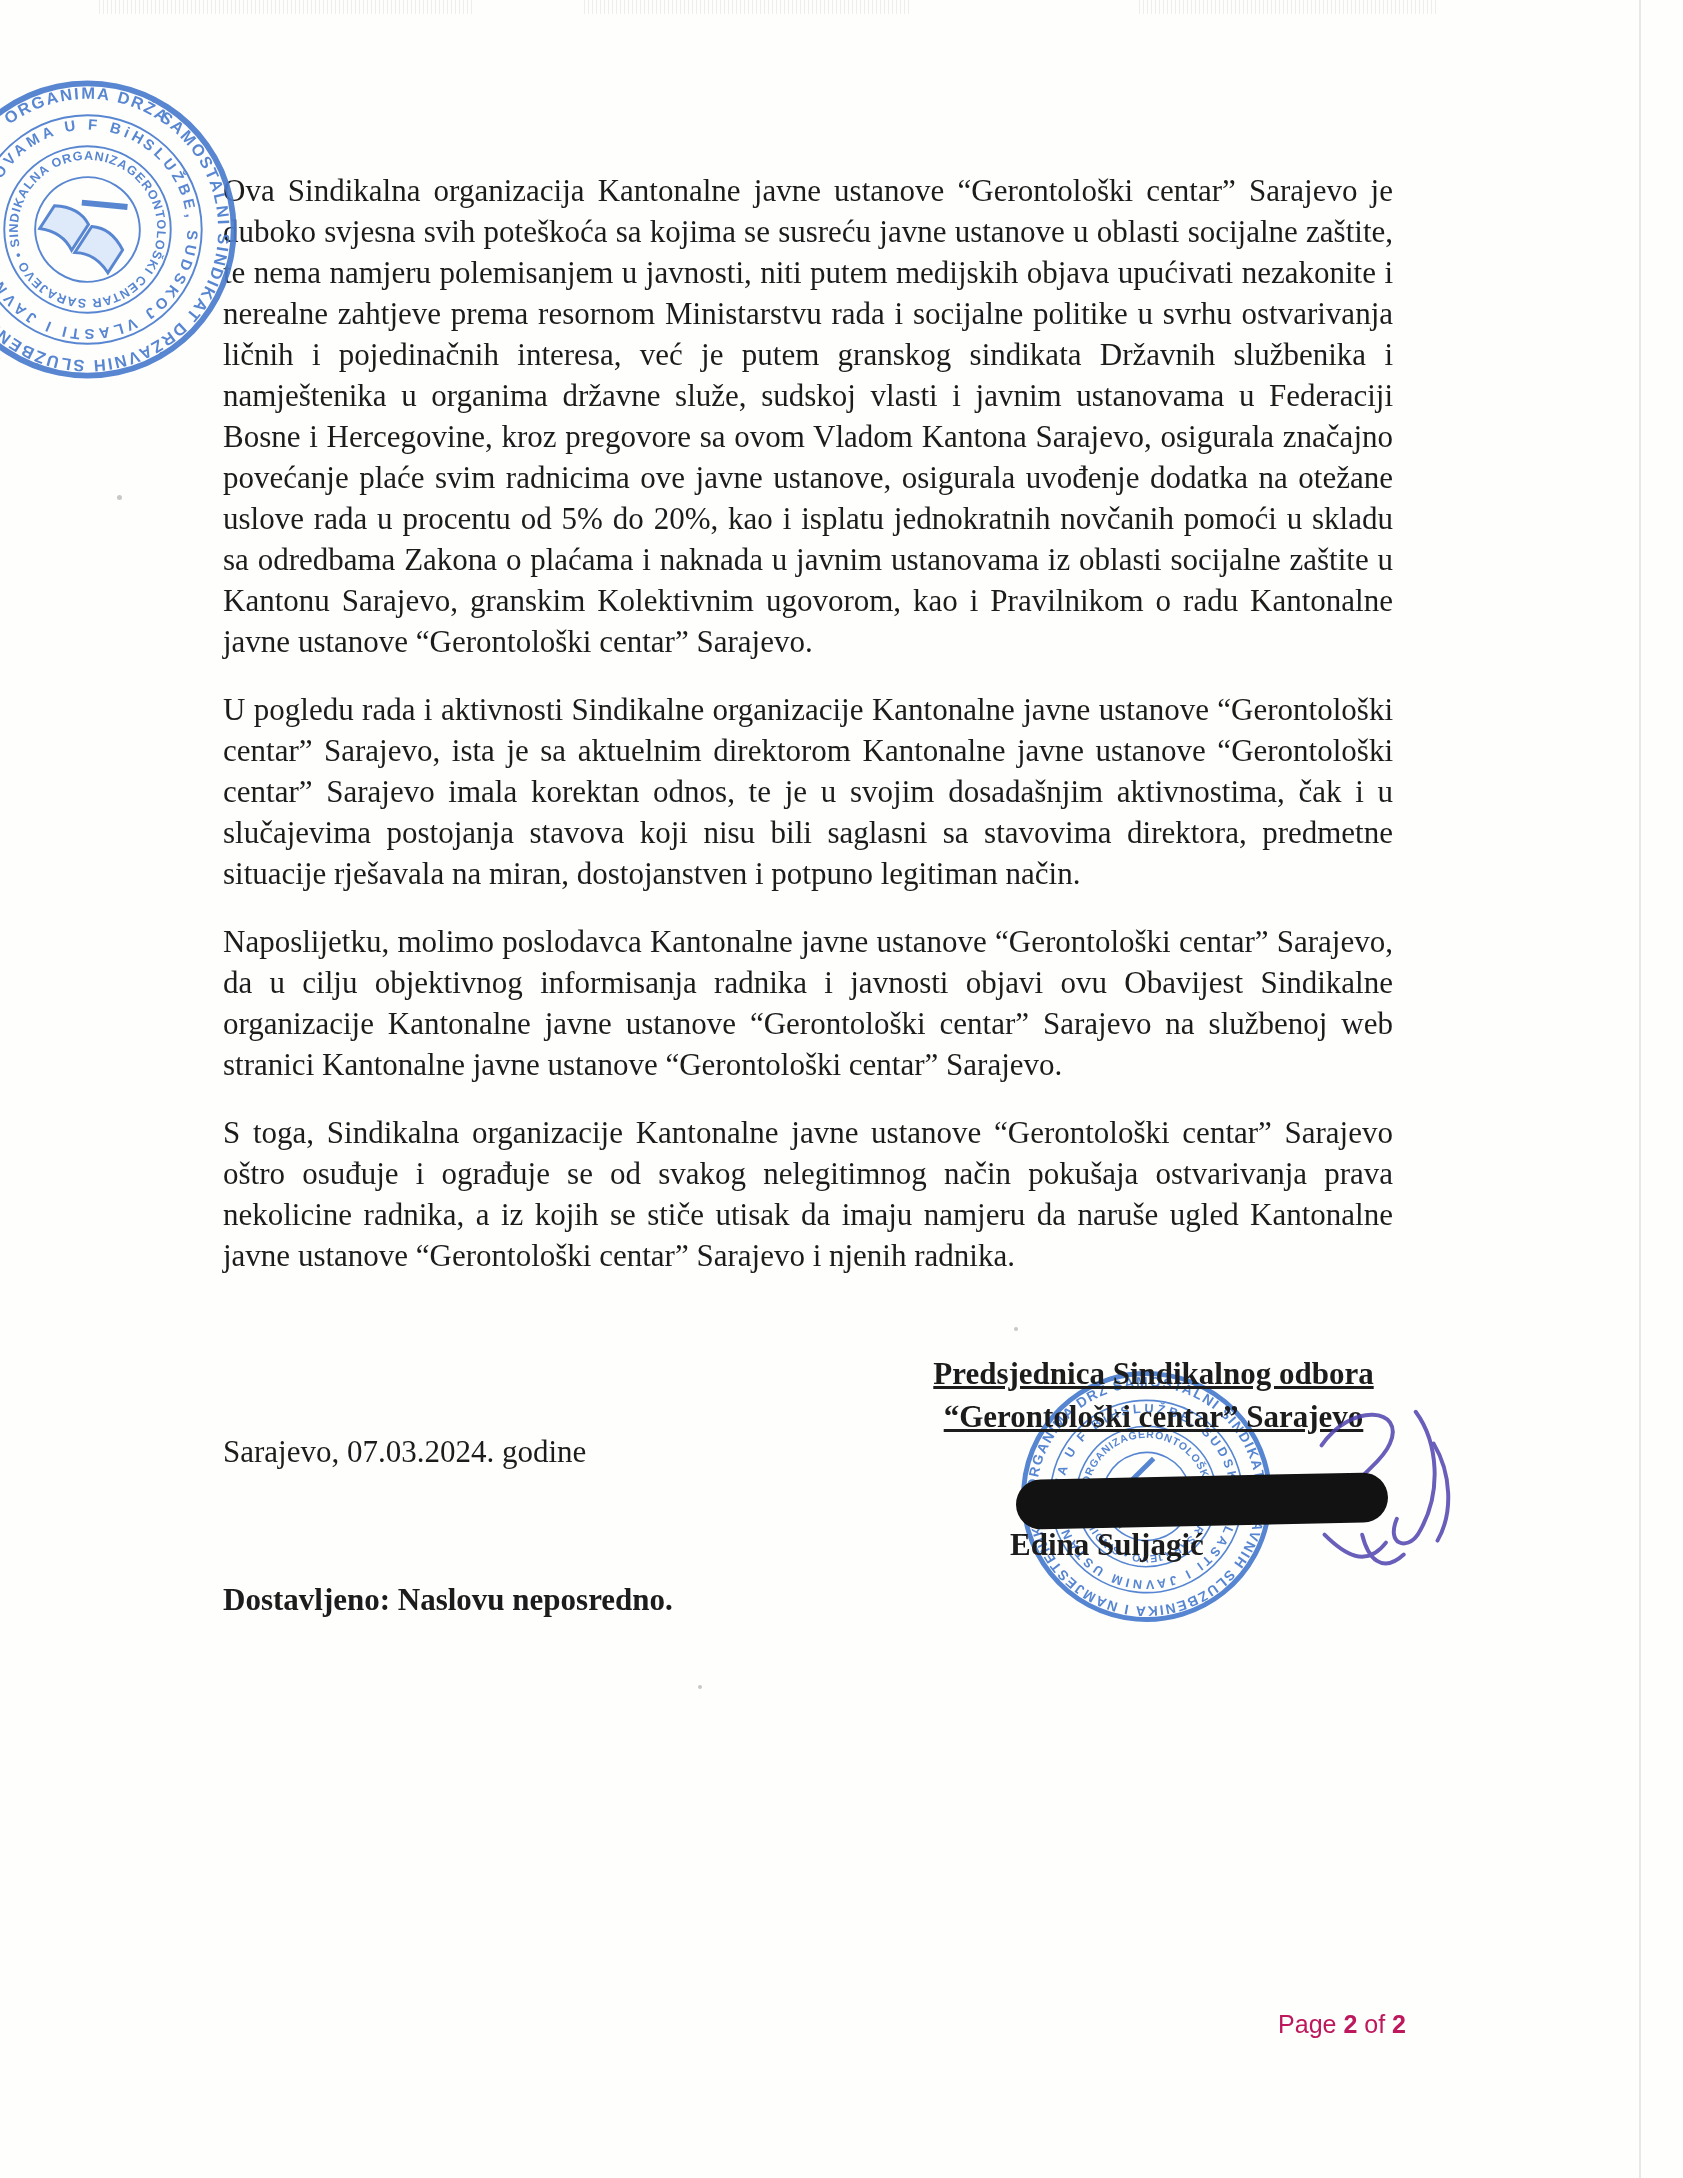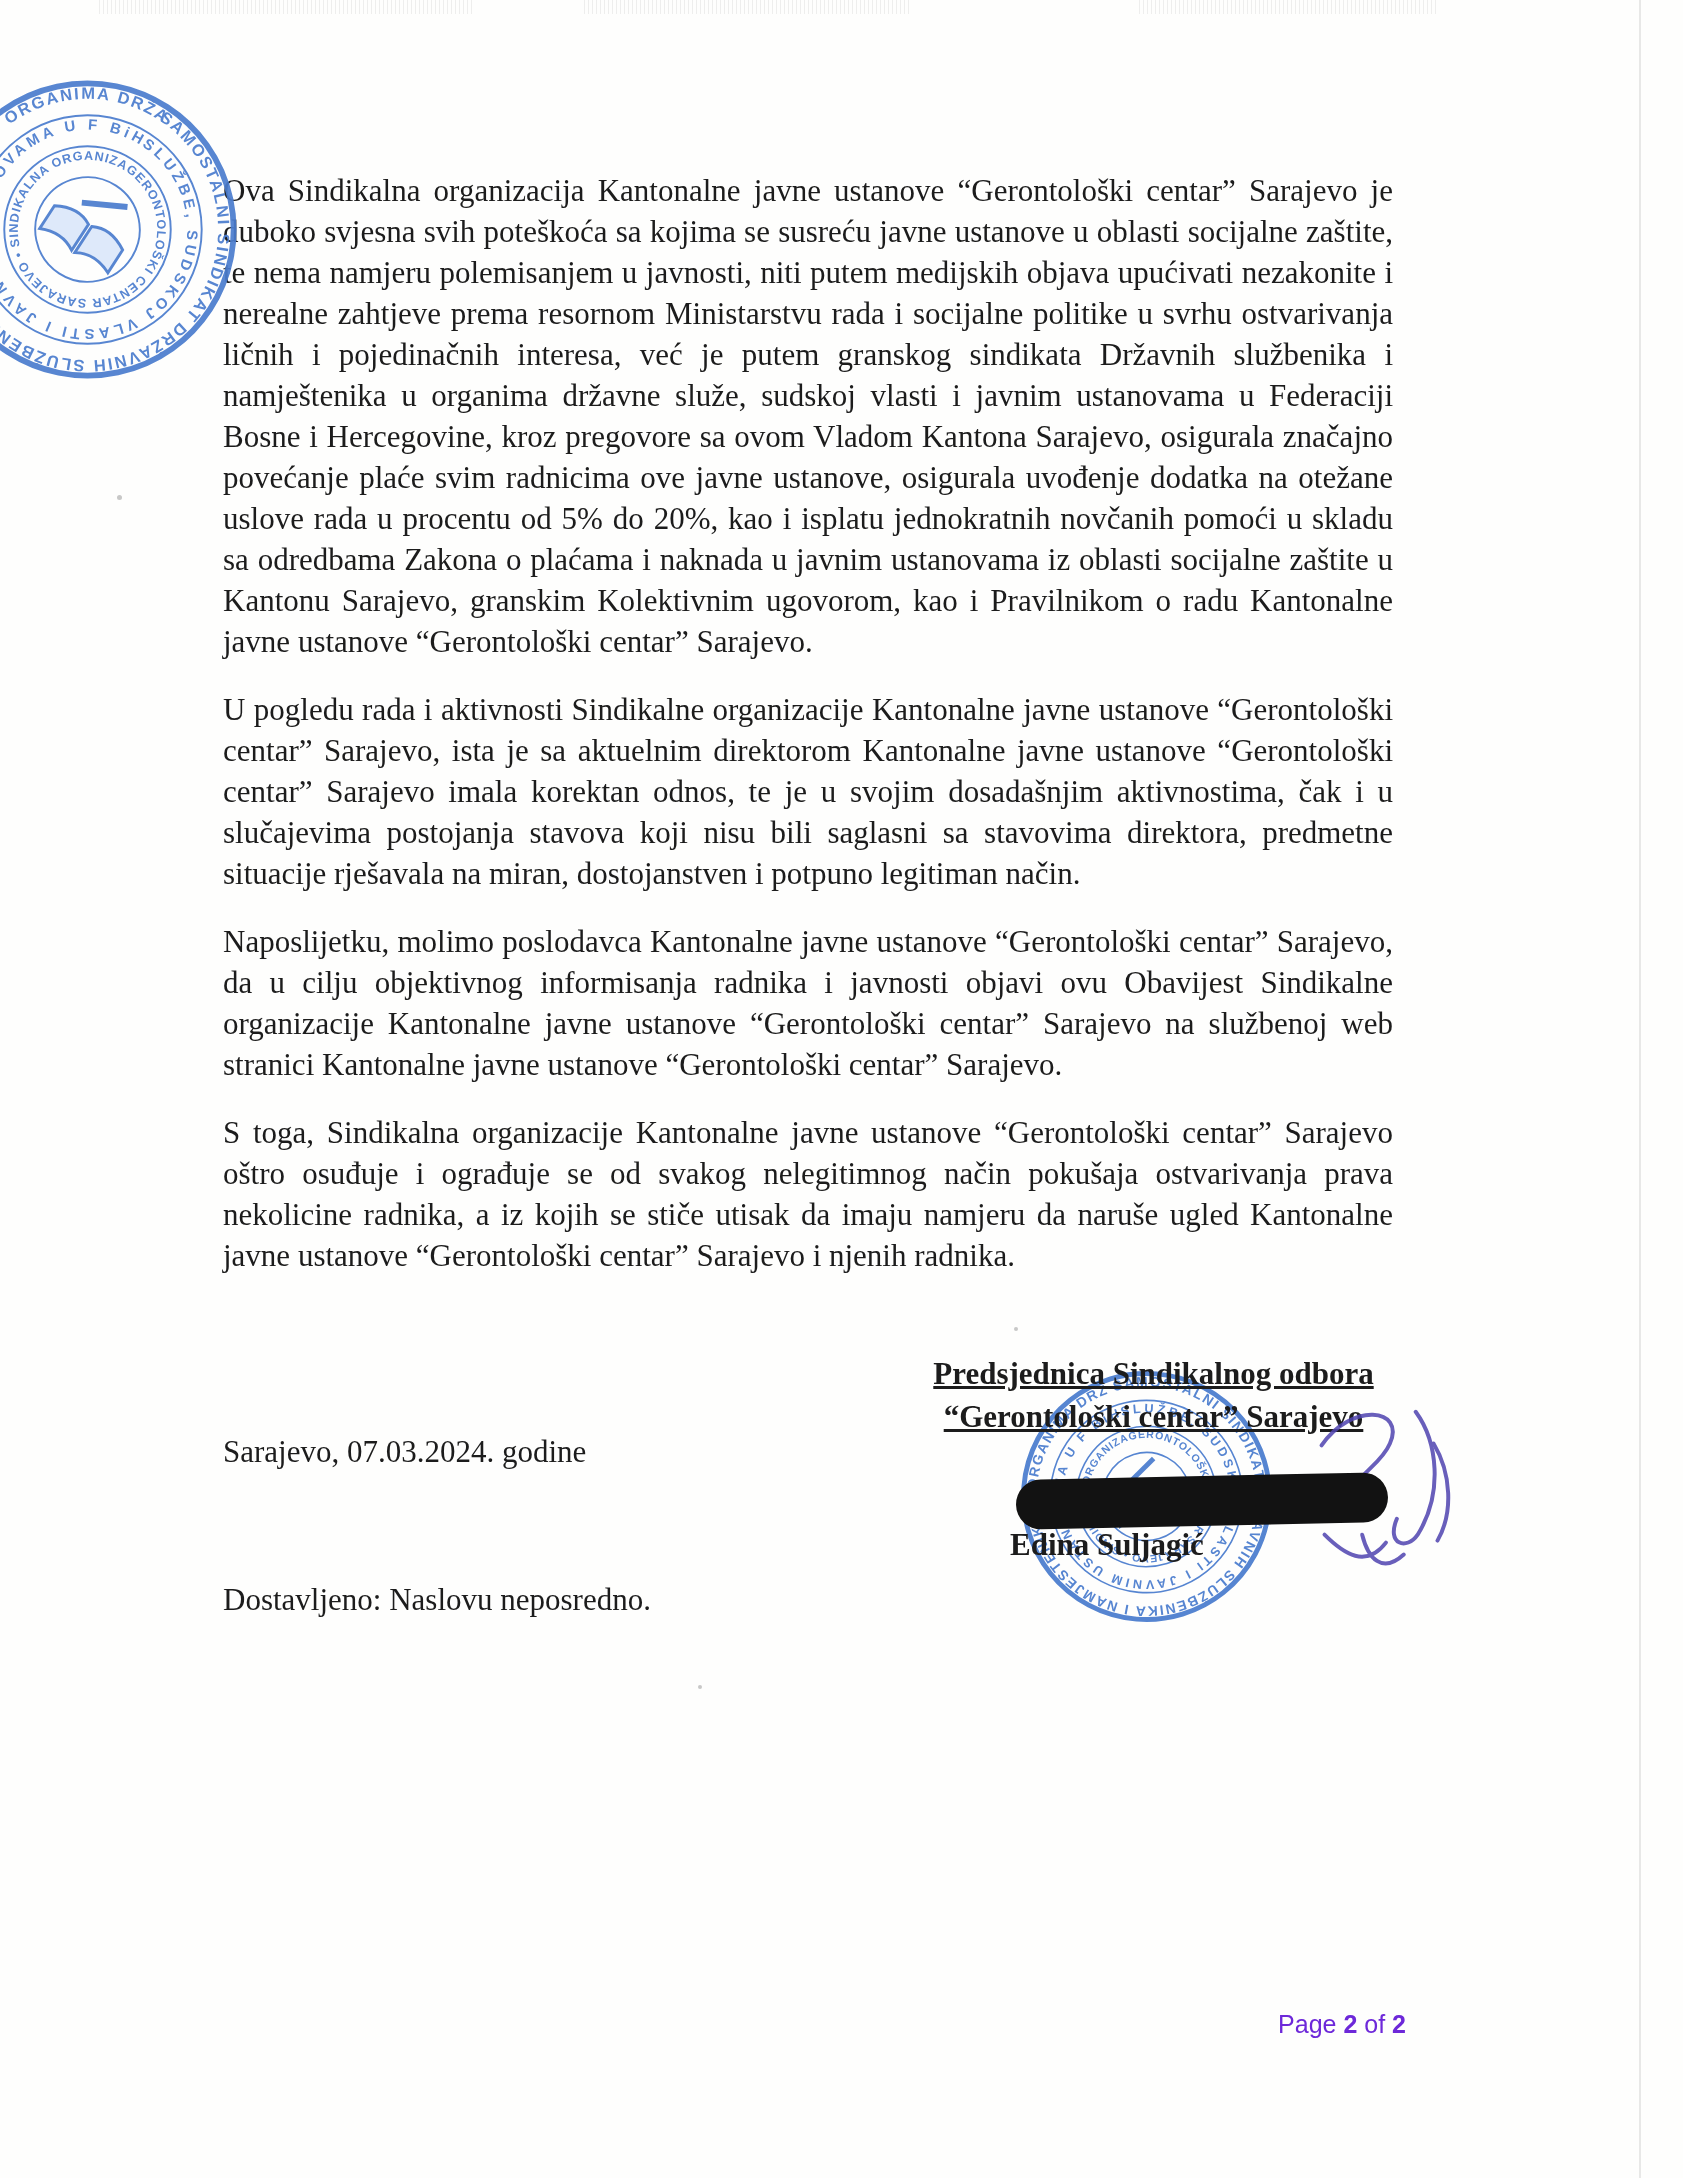--- a/index.html
+++ b/index.html
@@ -30,21 +30,21 @@
   .body-text{
     position:absolute;left:223px;top:170px;width:1170px;
     font-size:31px;line-height:41px;
     text-align:justify;
     z-index:1;
   }
   .body-text p{margin:0 0 27px 0;}
 
   
   .date-line{position:absolute;left:223px;top:1434px;font-size:31px;z-index:3;}
-  .delivery-line{position:absolute;left:223px;top:1582px;font-size:31px;z-index:3;}
+  .delivery-line{position:absolute;left:223px;top:1582px;font-size:31px;z-index:3;font-weight:bold;}
 
   
   .sig-block{
     position:absolute;left:921px;top:1352px;width:465px;
     text-align:center;font-weight:bold;font-size:31px;line-height:43px;
     z-index:3;
     text-decoration:underline;
   }
   .sig-name{
     position:absolute;left:1010px;top:1527px;width:307px;
@@ -66,21 +66,21 @@
     z-index:5;
   }
   
   .pen{position:absolute;left:1267px;top:1384px;width:228px;height:228px;z-index:4;opacity:.85;}
 
   
   .footer{
     position:absolute;left:1168px;top:2010px;width:238px;
     text-align:right;
     font-family:"Liberation Sans","DejaVu Sans",sans-serif;
-    font-size:25px;color:#6d28d9;
+    font-size:25px;color:#be185d;
     z-index:1;
   }
   .footer b{font-weight:bold;}
 
   
   .ring-text{
     font-family:"Liberation Sans","DejaVu Sans",sans-serif;
     font-weight:bold;
     fill:#4a7cce;
   }

